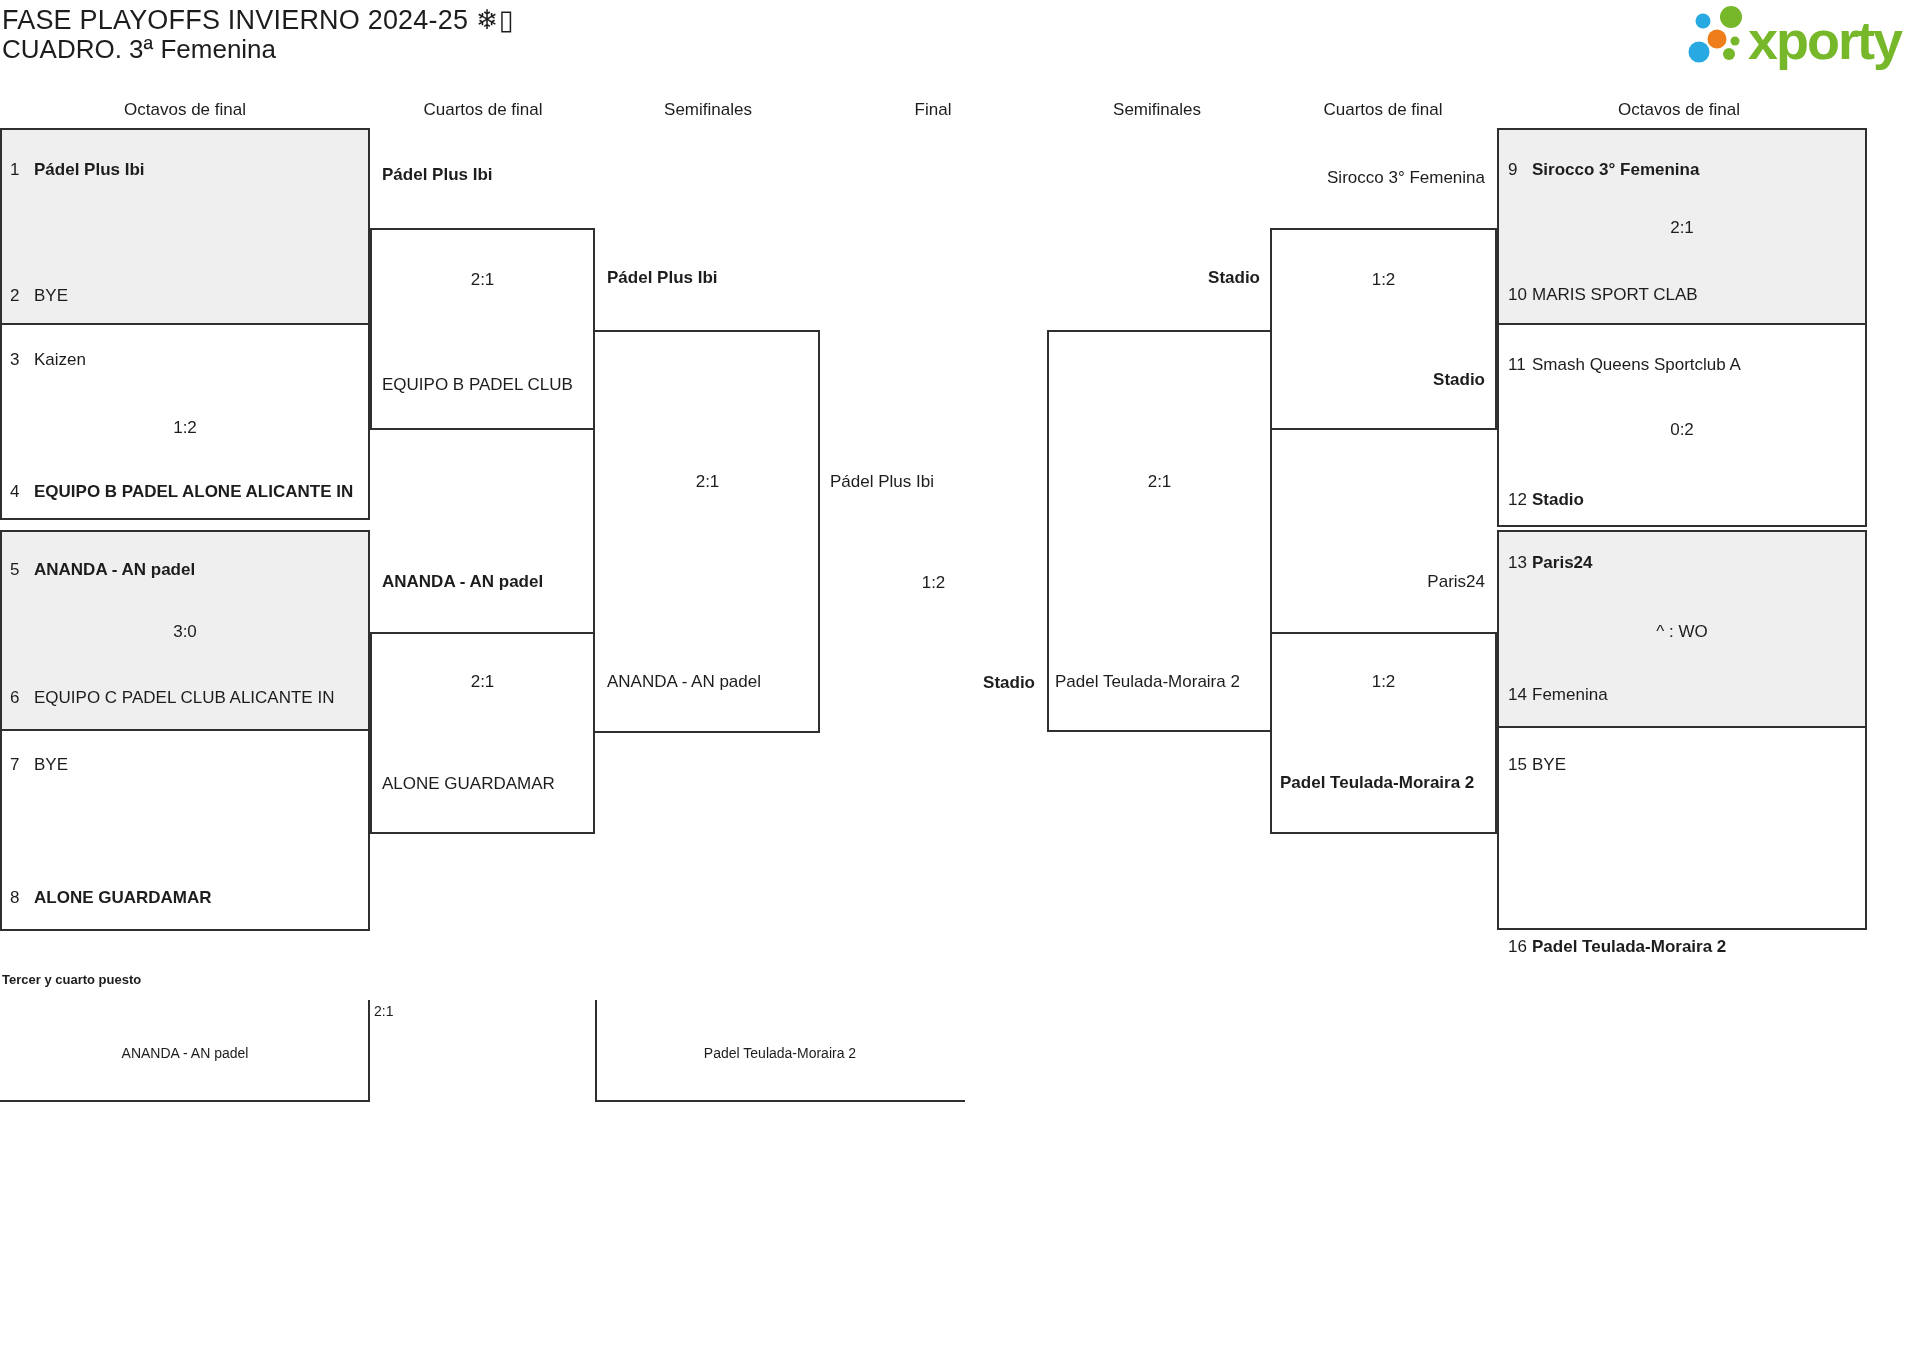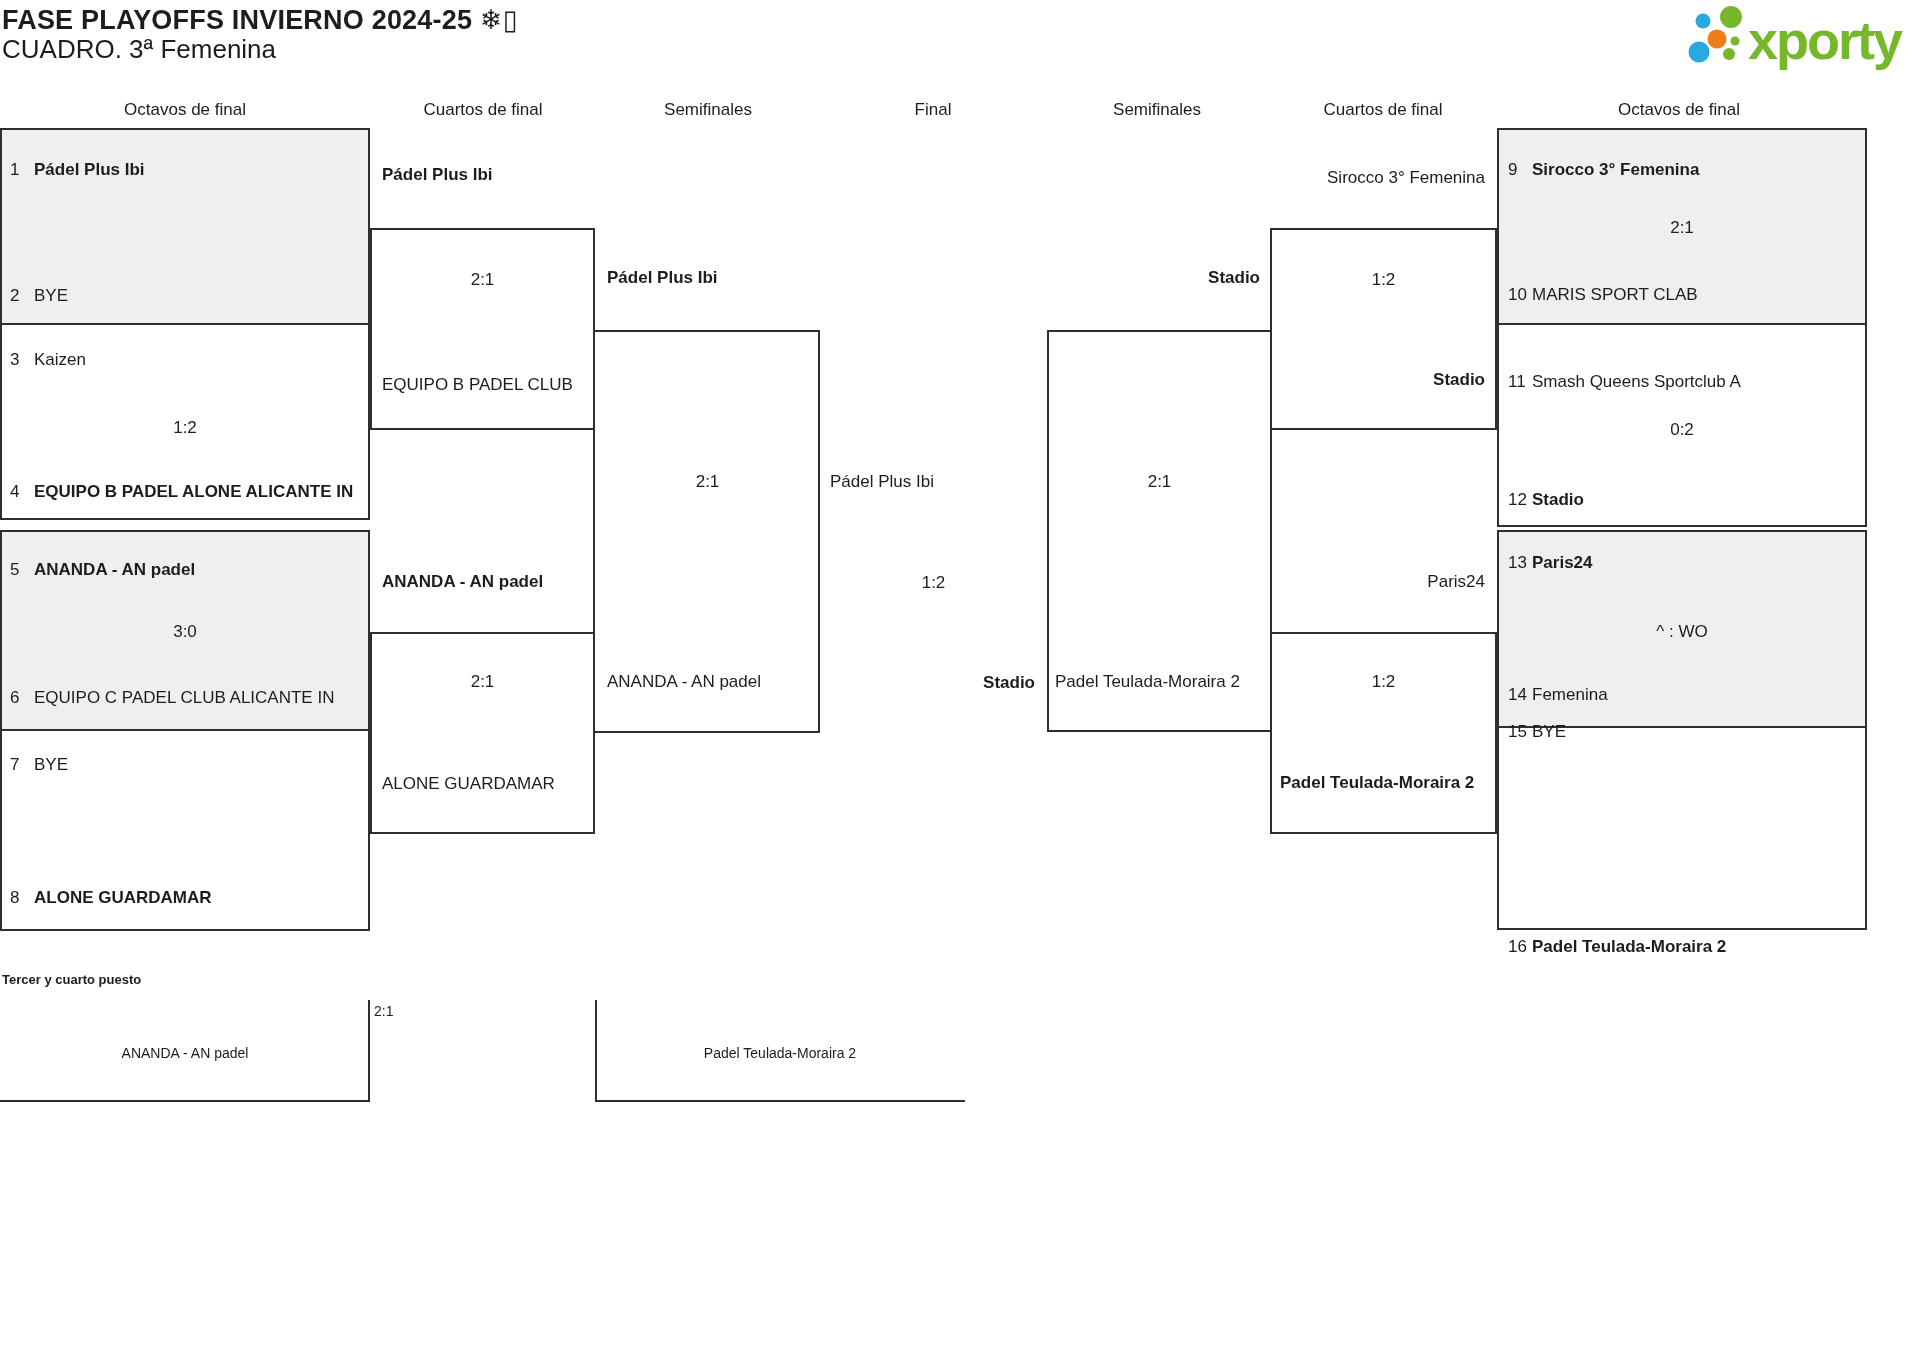--- a/index.html
+++ b/index.html
@@ -2,21 +2,21 @@
 <html style="--box-fill: #efefef; --line: #2f2f2f; --text: #1d1d1d;"><head>
 <meta charset="utf-8">
 <style>
   html,body{margin:0;padding:0;}
   body{
     width:1920px;height:1366px;background:#ffffff;
     font-family:"Liberation Sans","DejaVu Sans",sans-serif;
     color:var(--text,#1d1d1d);
   }
   #bracket{position:relative;width:1920px;height:1366px;overflow:hidden;}
-  .title1{position:absolute;left:2px;top:4px;font-size:27px;font-weight:bold;letter-spacing:.2px;}
+  .title1{position:absolute;left:2px;top:4px;font-size:27px;font-weight:normal;letter-spacing:.2px;}
   .title2{position:absolute;left:2px;top:34px;font-size:26px;font-weight:normal;}
   .colhead{position:absolute;top:100px;width:220px;text-align:center;font-size:17px;font-weight:400;line-height:20px;}
   .box{position:absolute;border:2px solid var(--line,#2f2f2f);box-sizing:border-box;background:#ffffff;}
   .box.gray{background:var(--box-fill,#efefef);}
   .lbl{position:absolute;font-size:17px;line-height:20px;white-space:nowrap;}
   .seed{display:inline-block;min-width:24px;font-weight:normal;}
   .bold{font-weight:bold;}
   .score{position:absolute;font-size:17px;line-height:20px;text-align:center;white-space:nowrap;}
   .ra{text-align:right;}
   .clip{overflow:hidden;}
@@ -84,29 +84,29 @@
   <div class="lbl clip" style="left:10px;top:688px;width:358px"><span class="seed">6</span><span>EQUIPO C PADEL CLUB ALICANTE IN</span></div>
 
   <div class="lbl" style="left:10px;top:755px"><span class="seed">7</span><span>BYE</span></div>
   <div class="score" style="left:0;top:818px;width:370px"></div>
   <div class="lbl" style="left:10px;top:888px"><span class="seed">8</span><span class="bold">ALONE GUARDAMAR</span></div>
 
   <div class="lbl" style="left:1508px;top:160px"><span class="seed">9</span><span class="bold">Sirocco 3° Femenina</span></div>
   <div class="score" style="left:1497px;top:218px;width:370px">2:1</div>
   <div class="lbl" style="left:1508px;top:285px"><span class="seed">10</span><span>MARIS SPORT CLAB</span></div>
 
-  <div class="lbl" style="left:1508px;top:372px"><span class="seed">11</span><span>Smash Queens Sportclub A</span></div>
+  <div class="lbl" style="left:1508px;top:355px"><span class="seed">11</span><span>Smash Queens Sportclub A</span></div>
   <div class="score" style="left:1497px;top:420px;width:370px">0:2</div>
   <div class="lbl" style="left:1508px;top:490px"><span class="seed">12</span><span class="bold">Stadio</span></div>
 
   <div class="lbl" style="left:1508px;top:553px"><span class="seed">13</span><span class="bold">Paris24</span></div>
   <div class="score" style="left:1497px;top:622px;width:370px">^ : WO</div>
   <div class="lbl" style="left:1508px;top:685px"><span class="seed">14</span><span>Femenina</span></div>
 
-  <div class="lbl" style="left:1508px;top:722px"><span class="seed">15</span><span>BYE</span></div>
+  <div class="lbl" style="left:1508px;top:755px"><span class="seed">15</span><span>BYE</span></div>
   <div class="score" style="left:1497px;top:818px;width:370px"></div>
   <div class="lbl" style="left:1508px;top:937px"><span class="seed">16</span><span class="bold">Padel Teulada-Moraira 2</span></div>
 
   <div class="lbl bold" style="left:382px;top:165px">Pádel Plus Ibi</div>
   <div class="score" style="left:370px;top:270px;width:225px">2:1</div>
   <div class="lbl clip" style="left:382px;top:375px;width:211px">EQUIPO B PADEL CLUB</div>
 
   <div class="lbl bold" style="left:382px;top:572px">ANANDA - AN padel</div>
   <div class="score" style="left:370px;top:672px;width:225px">2:1</div>
   <div class="lbl clip" style="left:382px;top:774px;width:211px">ALONE GUARDAMAR</div>

